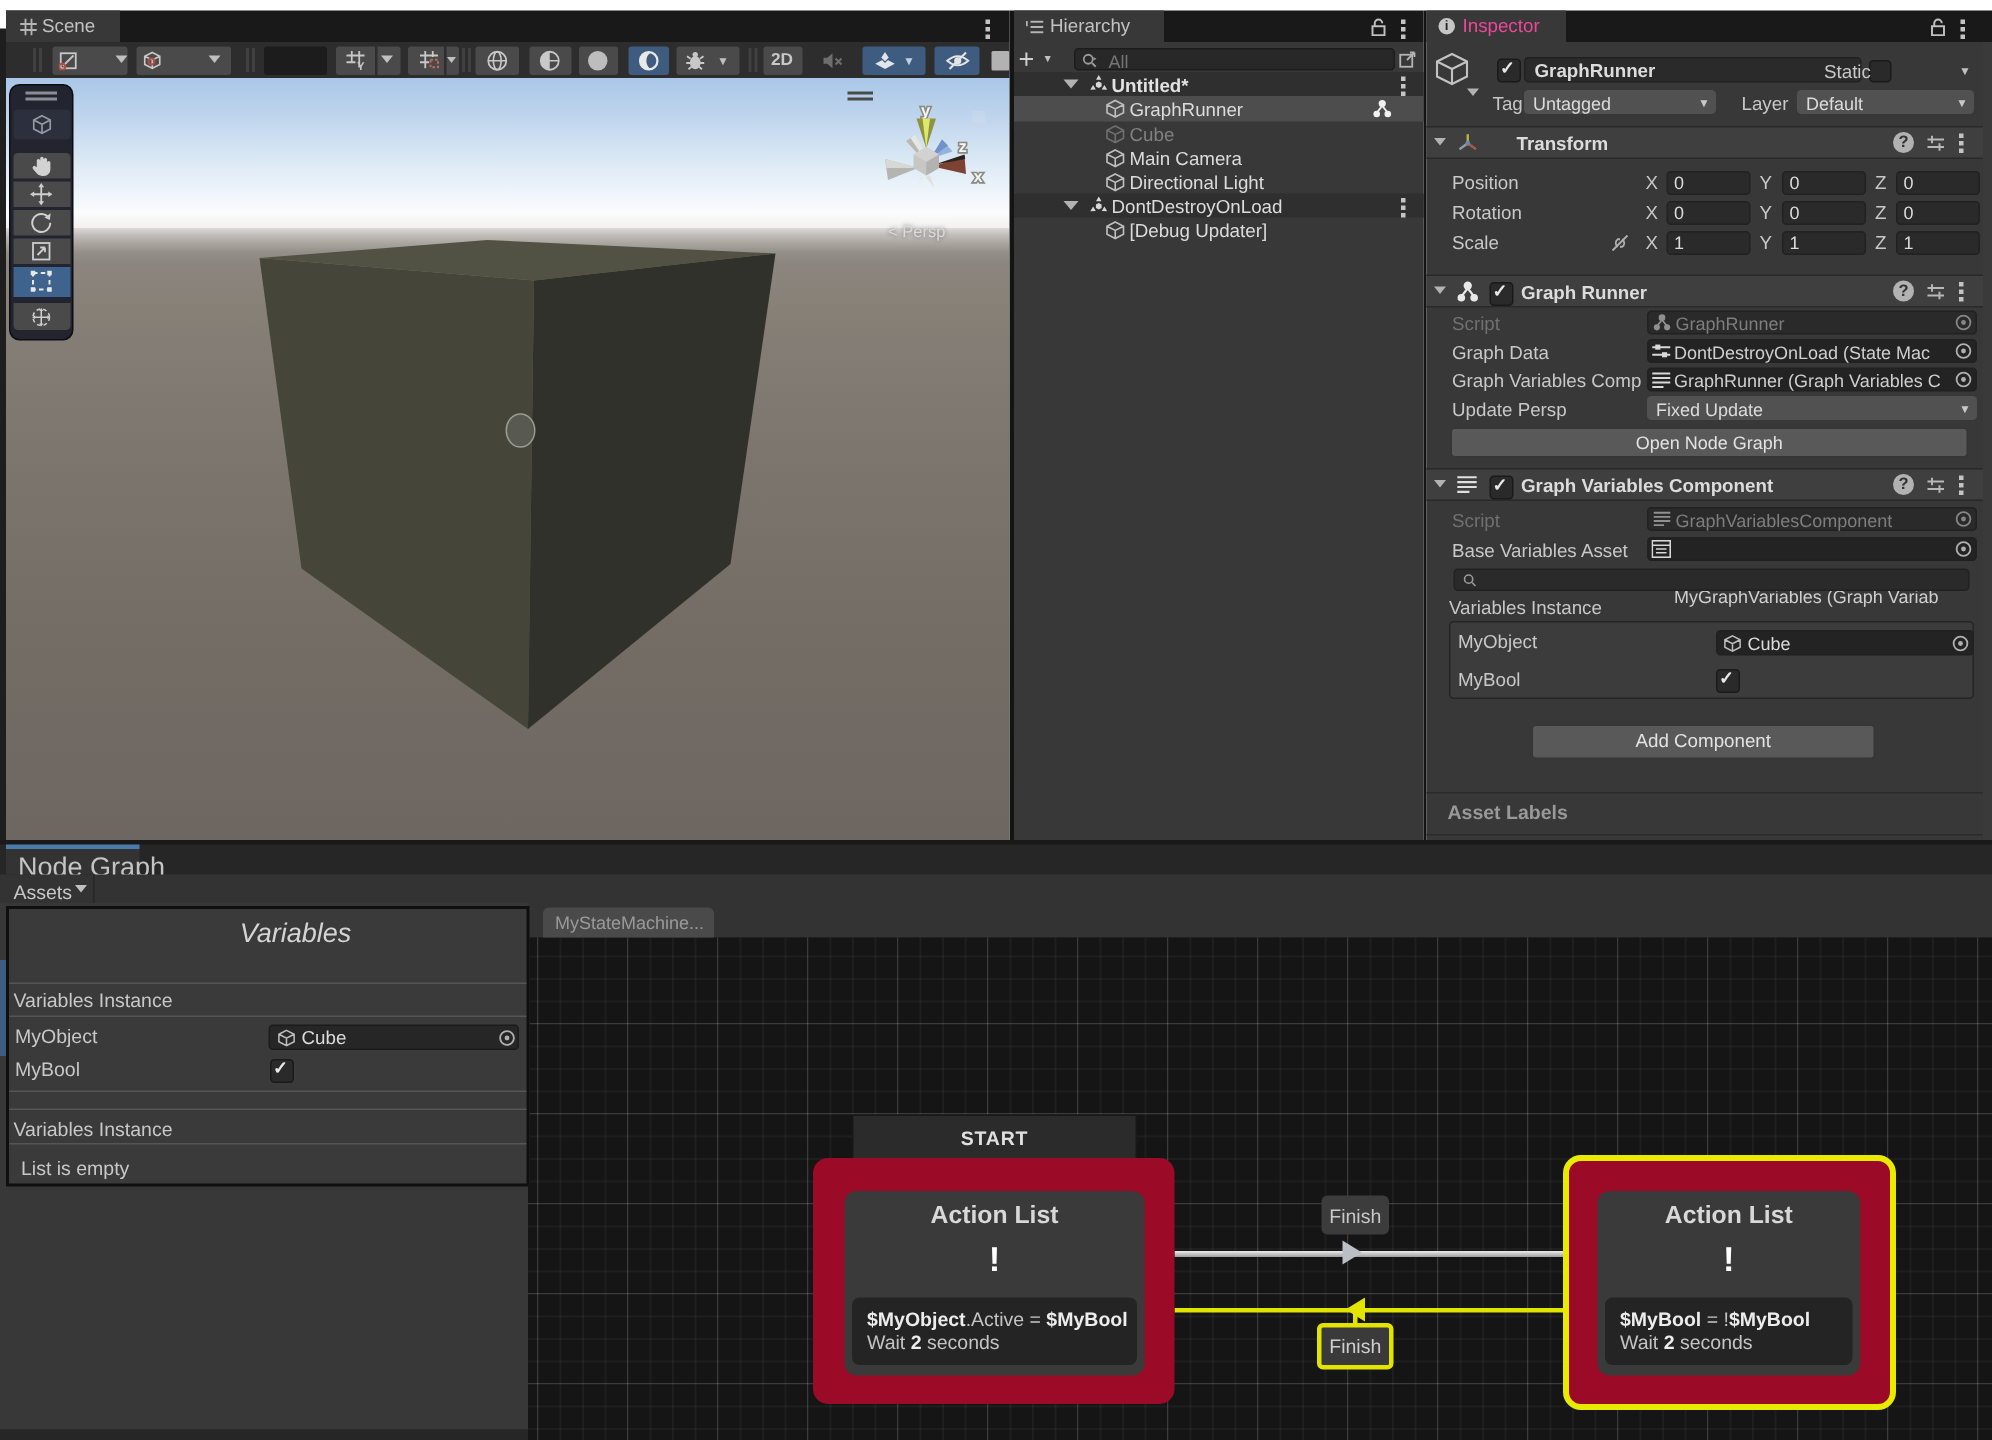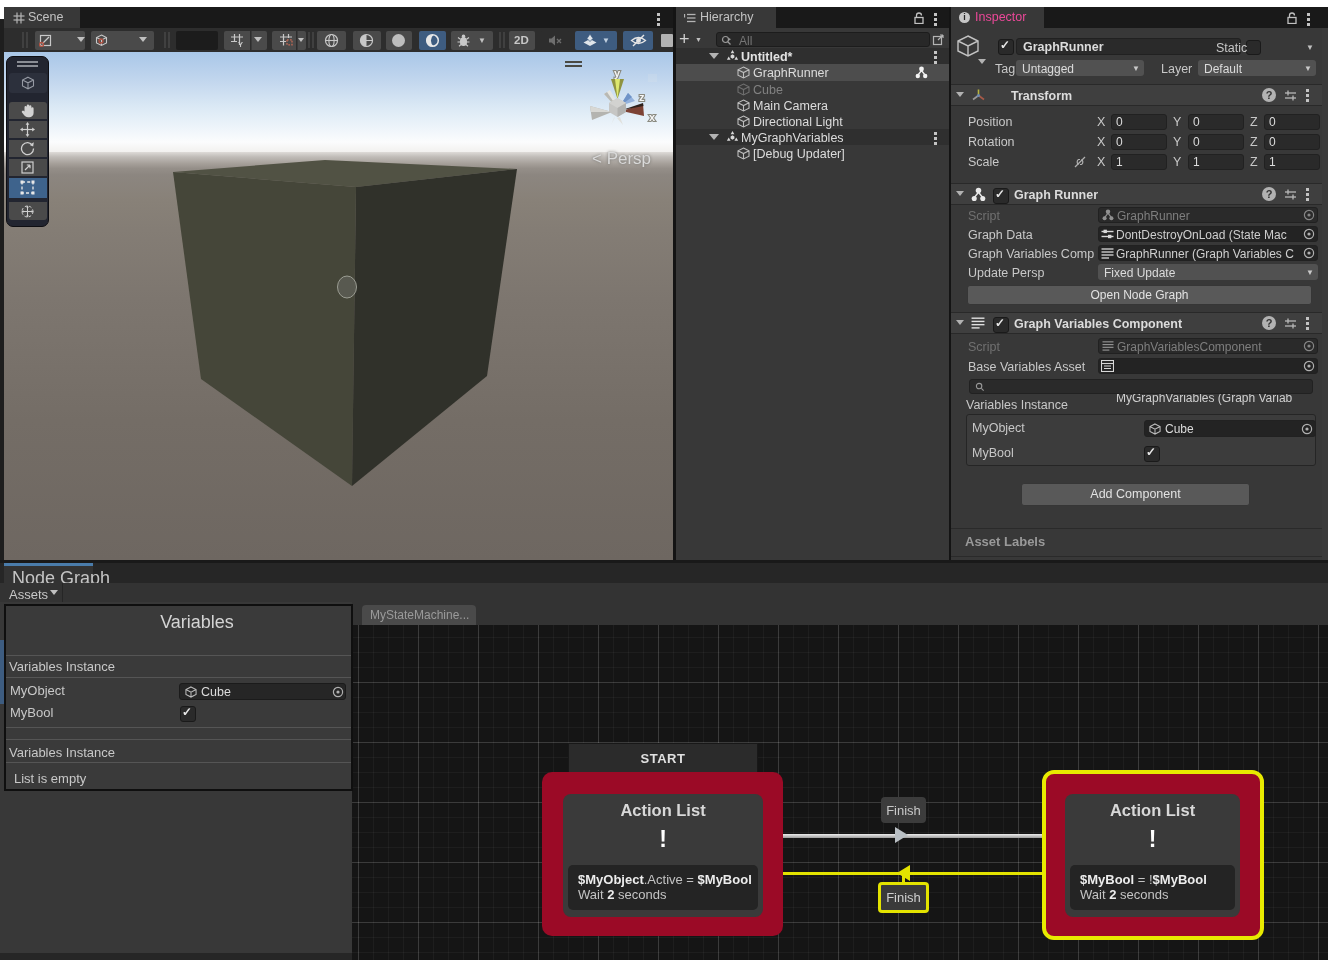--- a/index.html
+++ b/index.html
@@ -123,21 +123,21 @@
 
     <svg class="a" style="left:0;top:0;" width="669" height="508" viewBox="0 0 669 508">
       <polygon points="169,120 321,108 513,117 352,135" fill="#515244"></polygon>
       <polygon points="169,120 352,135 348,434 197,327" fill="#454639"></polygon>
       <polygon points="352,135 513,117 483,324 348,434" fill="#30312a"></polygon>
       <ellipse cx="343" cy="235" rx="9.5" ry="11" fill="#5c5d55" fill-opacity="0.85" stroke="#9b9d93" stroke-width="1"></ellipse>
     </svg>
 
     <div class="a" style="left:561px;top:9px;width:17px;height:2px;background:#4a4a44;"></div>
     <div class="a" style="left:561px;top:13px;width:17px;height:2px;background:#4a4a44;"></div>
-    <div class="a" style="left:588px;top:97px;color:#dadada;font-size:17px;text-shadow:0 0 3px rgba(100,100,95,0.9);">&lt; Persp</div>
+    <div class="a" style="left:588px;top:97px;color:#dadada;font-size:11px;text-shadow:0 0 3px rgba(100,100,95,0.9);">&lt; Persp</div>
     <svg class="a" style="left:580px;top:14px;" width="80" height="80" viewBox="0 0 80 80">
       <text x="30" y="11" fill="#f6f6f6" stroke="#8a8a80" stroke-width="2.2" paint-order="stroke" font-size="11" font-weight="bold" font-family="Liberation Sans">y</text>
       <polygon points="27,13 40,13 33.5,33" fill="#8f9340"></polygon>
       <polygon points="31,13 36,13 33.5,33" fill="#dde86e"></polygon>
       <polygon points="30,39 20,28 26,24 33,36" fill="#e6e6e2"></polygon>
       <polygon points="30,39 20,28 23,26 31,38" fill="#b9b9b4"></polygon>
       <polygon points="28,46 6,40 8,54" fill="#b4b4b0"></polygon>
       <polygon points="28,46 6,40 7,46" fill="#d8d8d4"></polygon>
       <polygon points="36,40 44,27 51,35" fill="#94b2dd"></polygon>
       <polygon points="36,40 44,27 48,31" fill="#6f93c8"></polygon>
@@ -282,21 +282,21 @@
   <div class="a" style="left:753px;top:114.5px;color:#dcdcdc;font-size:12.5px;">Directional Light</div>
   <div class="a" style="left:709px;top:134px;width:0;height:0;border-left:5px solid transparent;border-right:5px solid transparent;border-top:6px solid #b2b2b2;"></div>
   <svg class="a" style="left:726px;top:131px;" width="13" height="13" viewBox="0 0 13 13">
       <g fill="#d8d8d8">
         <polygon points="6.5,0 8.3,3.2 4.7,3.2"></polygon>
         <polygon points="12.13,9.75 10.26,6.59 8.46,9.71"></polygon>
         <polygon points="0.87,9.75 2.74,6.59 4.54,9.71"></polygon>
         <polygon points="8.4,5.4 6.5,4.3 4.6,5.4 4.6,7.6 6.5,8.7 8.4,7.6"></polygon>
       </g>
     </svg>
-  <div class="a" style="left:741px;top:131px;color:#dcdcdc;font-size:12.5px;">MyGraphVariables</div>
+  <div class="a" style="left:741px;top:131px;color:#dcdcdc;font-size:12.5px;">DontDestroyOnLoad</div>
   <div class="kb" style="left:934px;top:132px;"></div>
   <svg class="a" style="left:737px;top:147px;" width="13" height="13" viewBox="0 0 13 13">
       <path d="M6.5 1 L12 3.8 V9.2 L6.5 12 L1 9.2 V3.8 Z M1 3.8 L6.5 6.6 L12 3.8 M6.5 6.6 V12" fill="none" stroke="#bdbdbd" stroke-width="1.1"></path>
     </svg>
   <div class="a" style="left:753px;top:147px;color:#dcdcdc;font-size:12.5px;">[Debug Updater]</div>
 
   <div class="a" style="left:949px;top:7px;width:2px;height:553px;background:#141414;"></div>
   <div class="a tabbar" style="left:951px;top:7px;width:377px;height:21px;"></div>
   <div class="a tab" style="left:951px;top:7px;width:93px;height:21px;"></div>
   <div class="a" style="left:959px;top:12px;width:11px;height:11px;background:#c6c6c6;border-radius:50%;color:#262626;font-size:9px;font-weight:bold;text-align:center;line-height:11px;">i</div>
@@ -569,21 +569,21 @@
       linear-gradient(to bottom, rgba(255,255,255,0.13) 1px, transparent 1px),
       linear-gradient(to right, rgba(255,255,255,0.04) 1px, transparent 1px),
       linear-gradient(to bottom, rgba(255,255,255,0.04) 1px, transparent 1px);
     background-size:60px 60px,60px 60px,15px 15px,15px 15px;
     background-position:6px 0,0 57px,6px 0,0 12px;"></div>
   <div class="a" style="left:362px;top:605px;width:114px;height:20px;background:#4a4a4a;border-radius:4px 4px 0 0;color:#9a9a9a;font-size:12px;">
       <span style="position:absolute;left:8px;top:3px;">MyStateMachine...</span>
     </div>
 
   <div id="vars" class="a" style="left:4px;top:604px;width:349px;height:187px;background:#3a3a3a;border:2px solid #0f0f0f;box-sizing:border-box;"></div>
-  <div class="a" style="left:6px;top:612px;width:382px;text-align:center;color:#d4d4d4;font-size:18px;">Variables</div>
+  <div class="a" style="left:6px;top:612px;width:382px;text-align:center;color:#d4d4d4;font-size:18px;font-style:italic;">Variables</div>
   <div class="a" style="left:6px;top:655px;width:345px;height:1px;background:#555555;"></div>
   <div class="a" style="left:9px;top:659px;color:#c8c8c8;font-size:13px;">Variables Instance</div>
   <div class="a" style="left:6px;top:677px;width:345px;height:1px;background:#555555;"></div>
   <div class="a" style="left:10px;top:683px;color:#c8c8c8;font-size:13px;">MyObject</div>
   <div class="a" style="left:179px;top:683px;width:167px;height:17px;background:#262626;border:1px solid #1b1b1b;border-radius:3px;box-sizing:border-box;"></div>
   <svg class="a" style="left:185px;top:686px;" width="12" height="12" viewBox="0 0 13 13">
       <path d="M6.5 1 L12 3.8 V9.2 L6.5 12 L1 9.2 V3.8 Z M1 3.8 L6.5 6.6 L12 3.8 M6.5 6.6 V12" fill="none" stroke="#bdbdbd" stroke-width="1.1"></path>
     </svg>
   <div class="a" style="left:201px;top:685px;color:#dcdcdc;font-size:12.5px;">Cube</div>
   <svg class="a" style="left:332px;top:686px;" width="12" height="12" viewBox="0 0 12 12">

